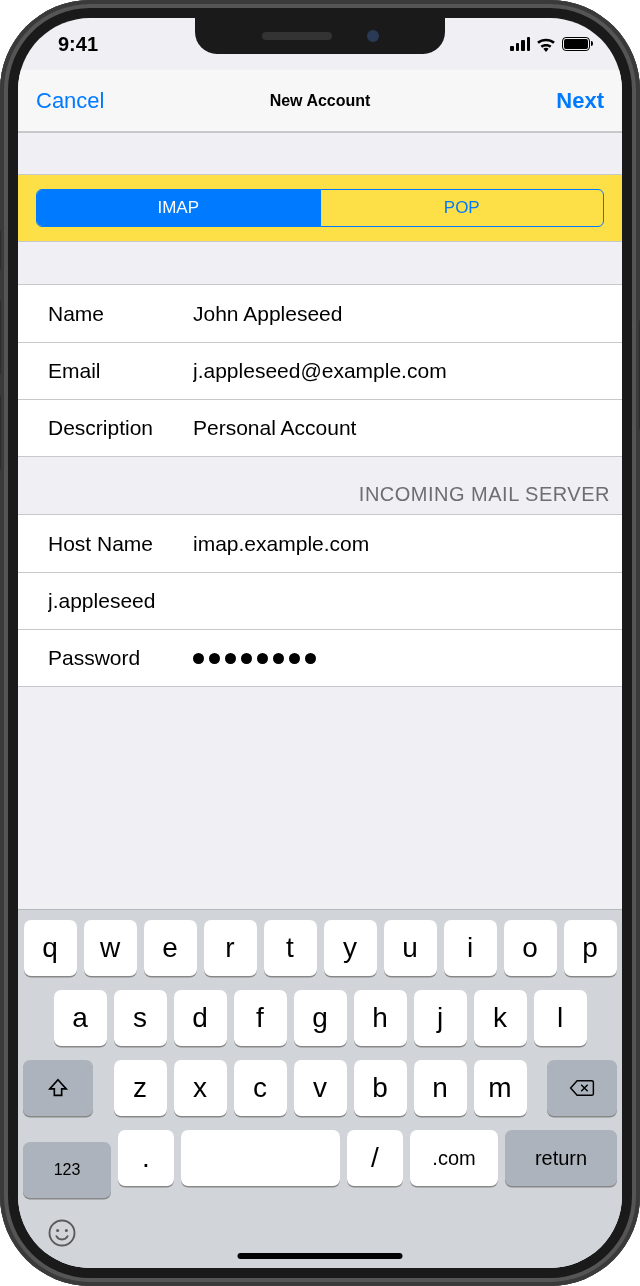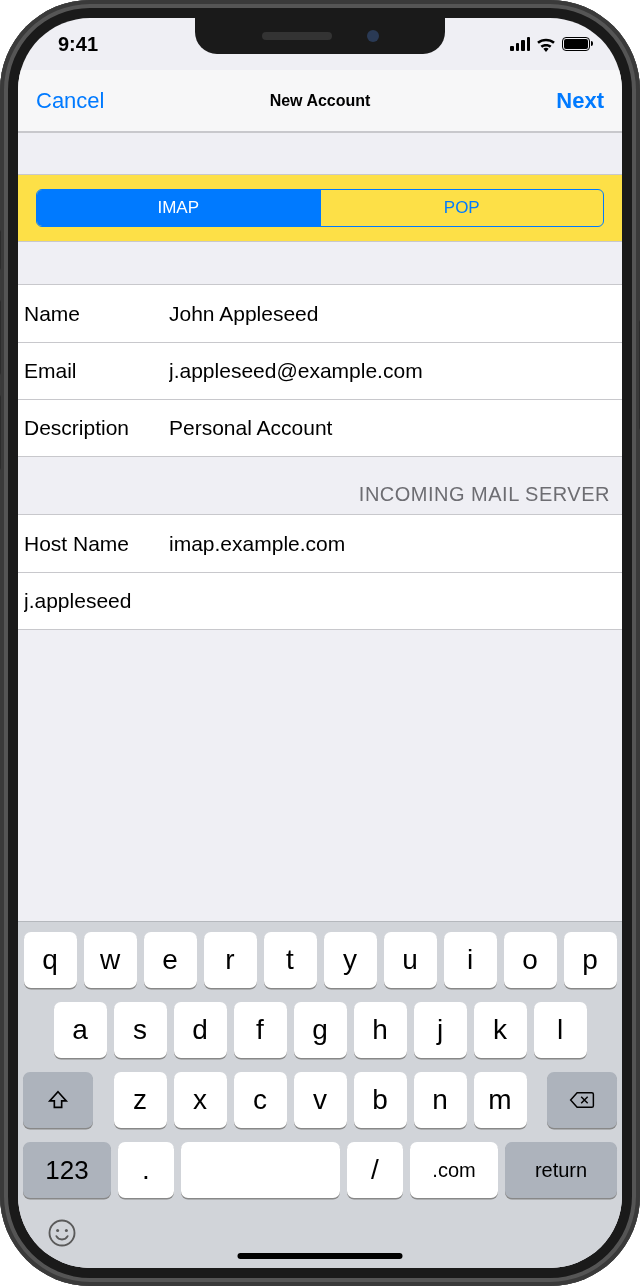--- a/index.html
+++ b/index.html
@@ -182,21 +182,21 @@
   }
   .cell-group{
     border-top:1px solid #c8c8cc;
     border-bottom:1px solid #c8c8cc;
   }
   .cell{
     background:#fff;
     display:flex;
     align-items:center;
     height:57px;
-    padding-left:6px;
+    padding-left:30px;
   }
   .cell + .cell{
     border-top:1px solid #c8c8cc;
   }
   .cell-label{
     width:145px;
     font-size:21px;
     color:#000;
     flex-shrink:0;
   }
@@ -252,21 +252,21 @@
     max-width:70px;
   }
   .bottom-row{
     display:flex;
     gap:7px;
     margin-bottom:8px;
   }
   .bottom-row .key{
     max-width:none;
   }
-  .key-123{flex:0 0 88px;font-size:26px;}
+  .key-123{flex:0 0 88px;font-size:16px;margin-top:12px;}
   .key-dot{flex:0 0 56px;}
   .key-slash{flex:0 0 56px;}
   .key-com{flex:0 0 88px;font-size:20px;}
   .key-return{flex:0 0 112px;font-size:20px;}
   .key-space{flex:1;}
   .kb-footer{
     display:flex;
     justify-content:space-between;
     align-items:center;
     padding: 4px 24px 0;
@@ -363,20 +363,33 @@
 
     <div class="section-hdr">INCOMING MAIL SERVER</div>
 
     <div class="cell-group">
       <div class="cell">
         <div class="cell-label">Host Name</div>
         <input class="cell-input" value="imap.example.com" style="">
       </div>
       <div class="cell">
         <input class="cell-input" value="j.appleseed" style="">
+      </div>
+      <div class="cell">
+        <div class="cell-label">Password</div>
+        <div class="pw-dots" id="pw-dots">
+            <span></span>
+            <span></span>
+            <span></span>
+            <span></span>
+            <span></span>
+            <span></span>
+            <span></span>
+            <span></span>
+          </div>
       </div>
     </div>
 
     <div class="keyboard">
       <div class="key-row" id="kb-row1">
           <div class="key">q</div>
           <div class="key">w</div>
           <div class="key">e</div>
           <div class="key">r</div>
           <div class="key">t</div>

